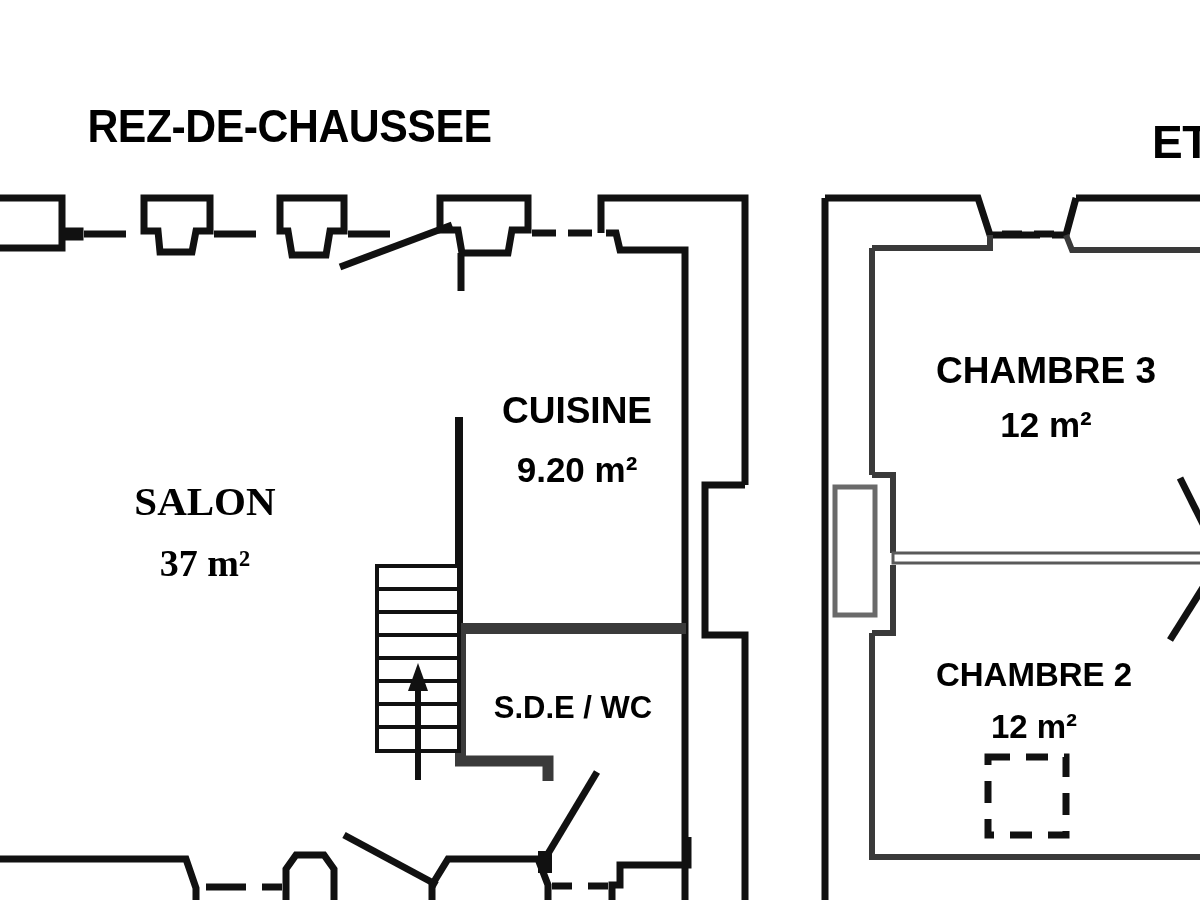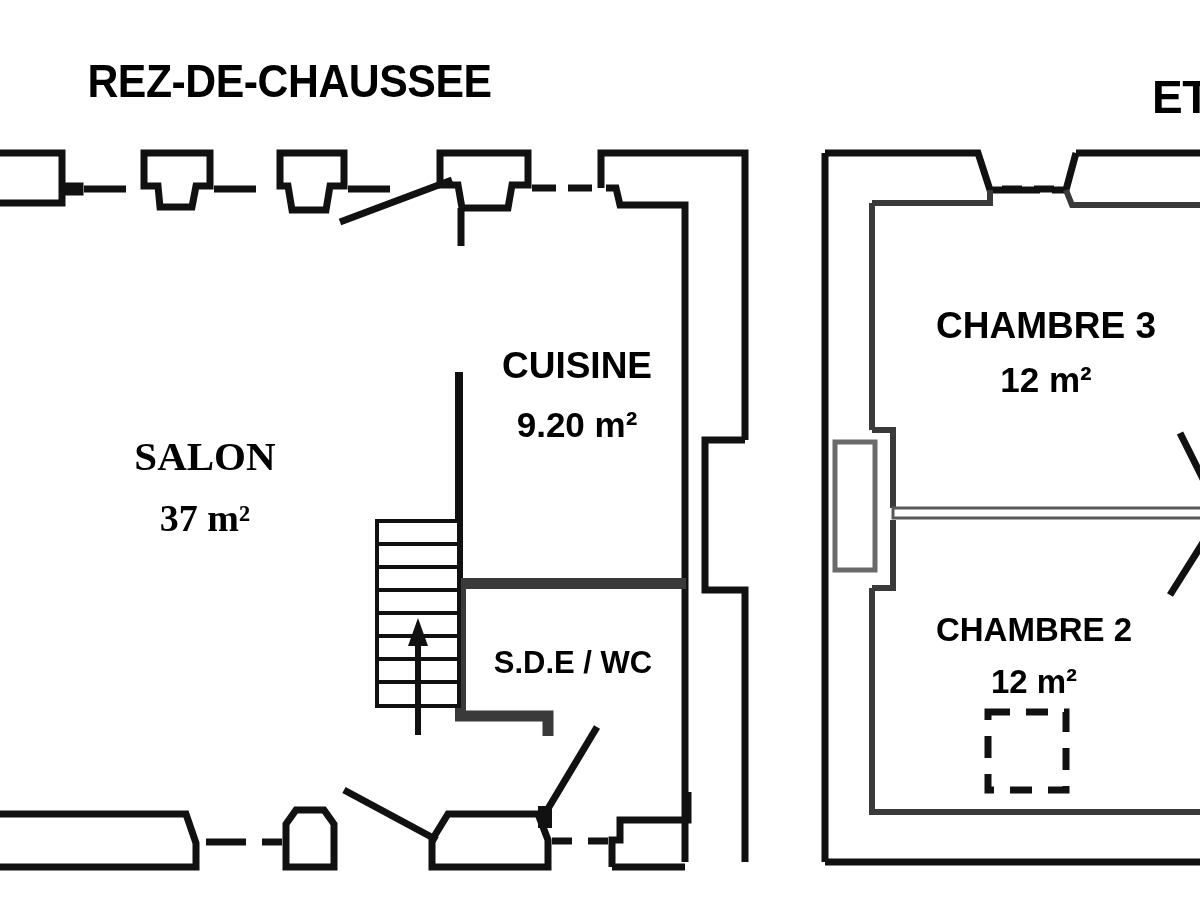--- a/index.html
+++ b/index.html
@@ -13,20 +13,21 @@
     height: 900px;
     overflow: hidden;
     font-family: "Liberation Sans", sans-serif;
     -webkit-font-smoothing: antialiased;
   }
   #plan-root {
     position: relative;
     width: 1200px;
     height: 740px;
     background: #ffffff;
+    margin-top: 45px;
   }
   svg.plan-svg {
     position: absolute;
     left: 0;
     top: 0;
     width: 1200px;
     height: 900px;
     display: block;
   }
   .title-text {

